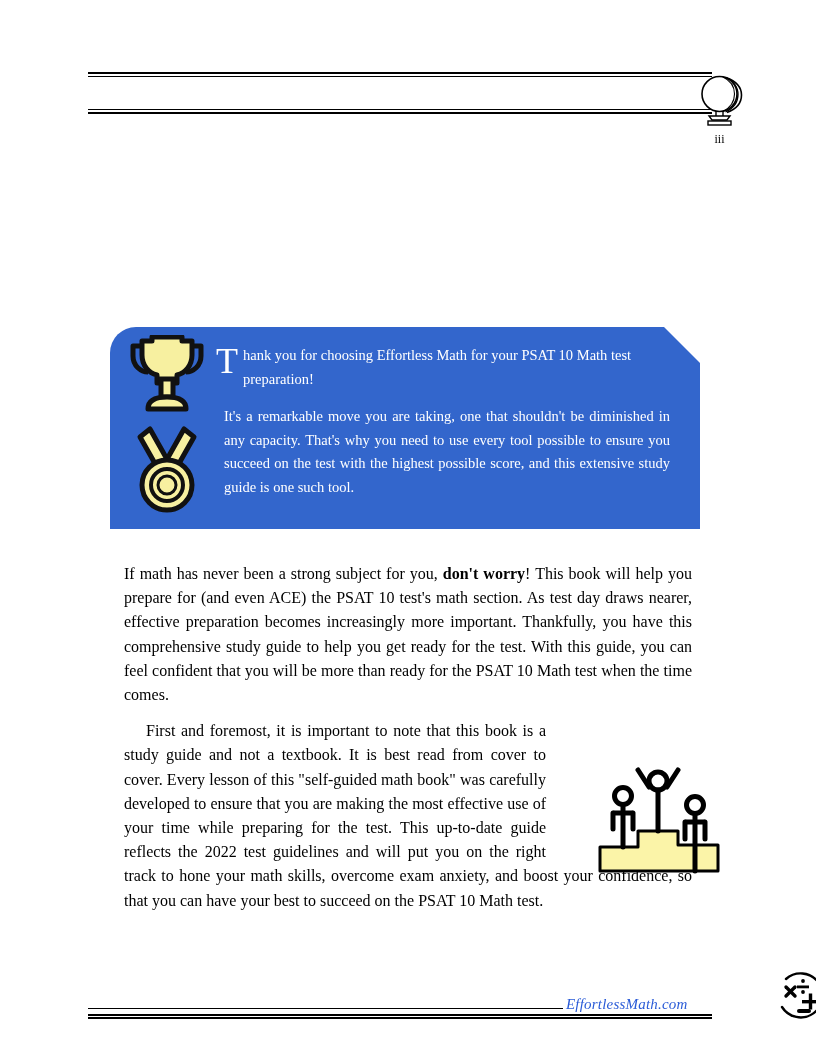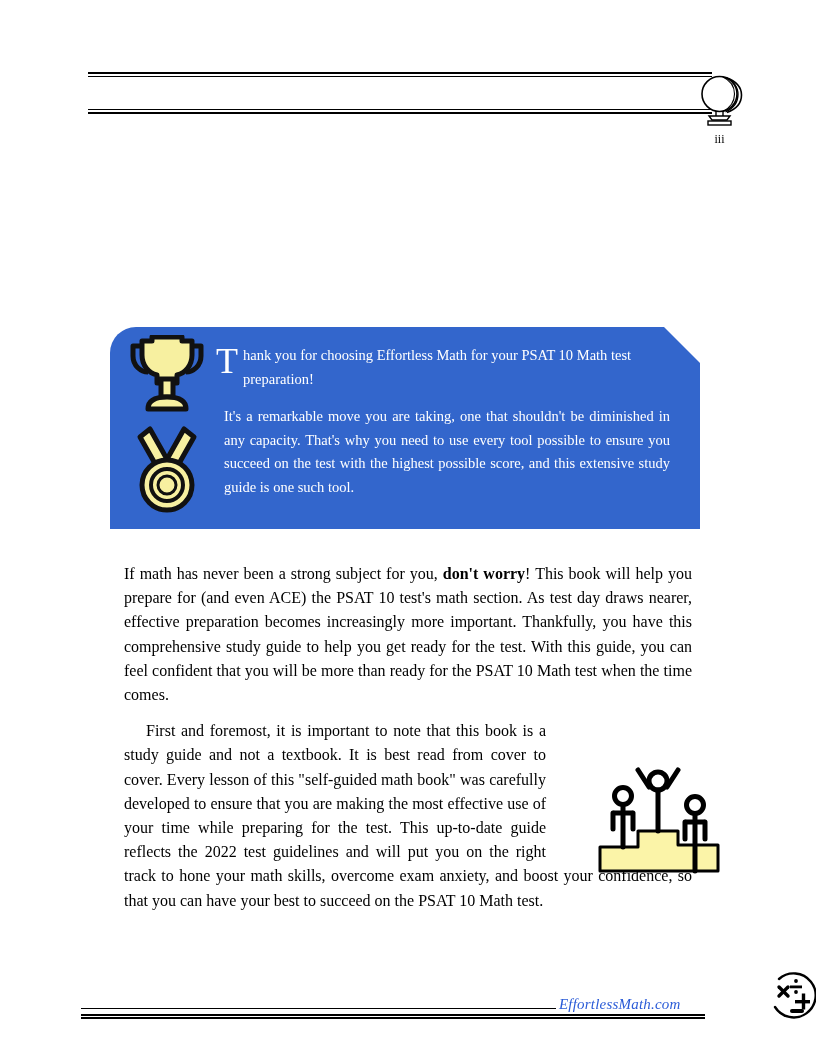--- a/index.html
+++ b/index.html
@@ -183,21 +183,21 @@
     left: 596px;
     top: 757px;
     width: 126px;
     height: 122px;
   }
   .podium svg { display: block; }
 
   
   .footer {
     position: absolute;
-    left: 81px;
+    left: 88px;
     top: 1000px;
     width: 624px;
     height: 30px;
   }
   .footer-thin-rule {
     position: absolute;
     left: 0;
     top: 8px;
     width: 475px;
     height: 1px;

